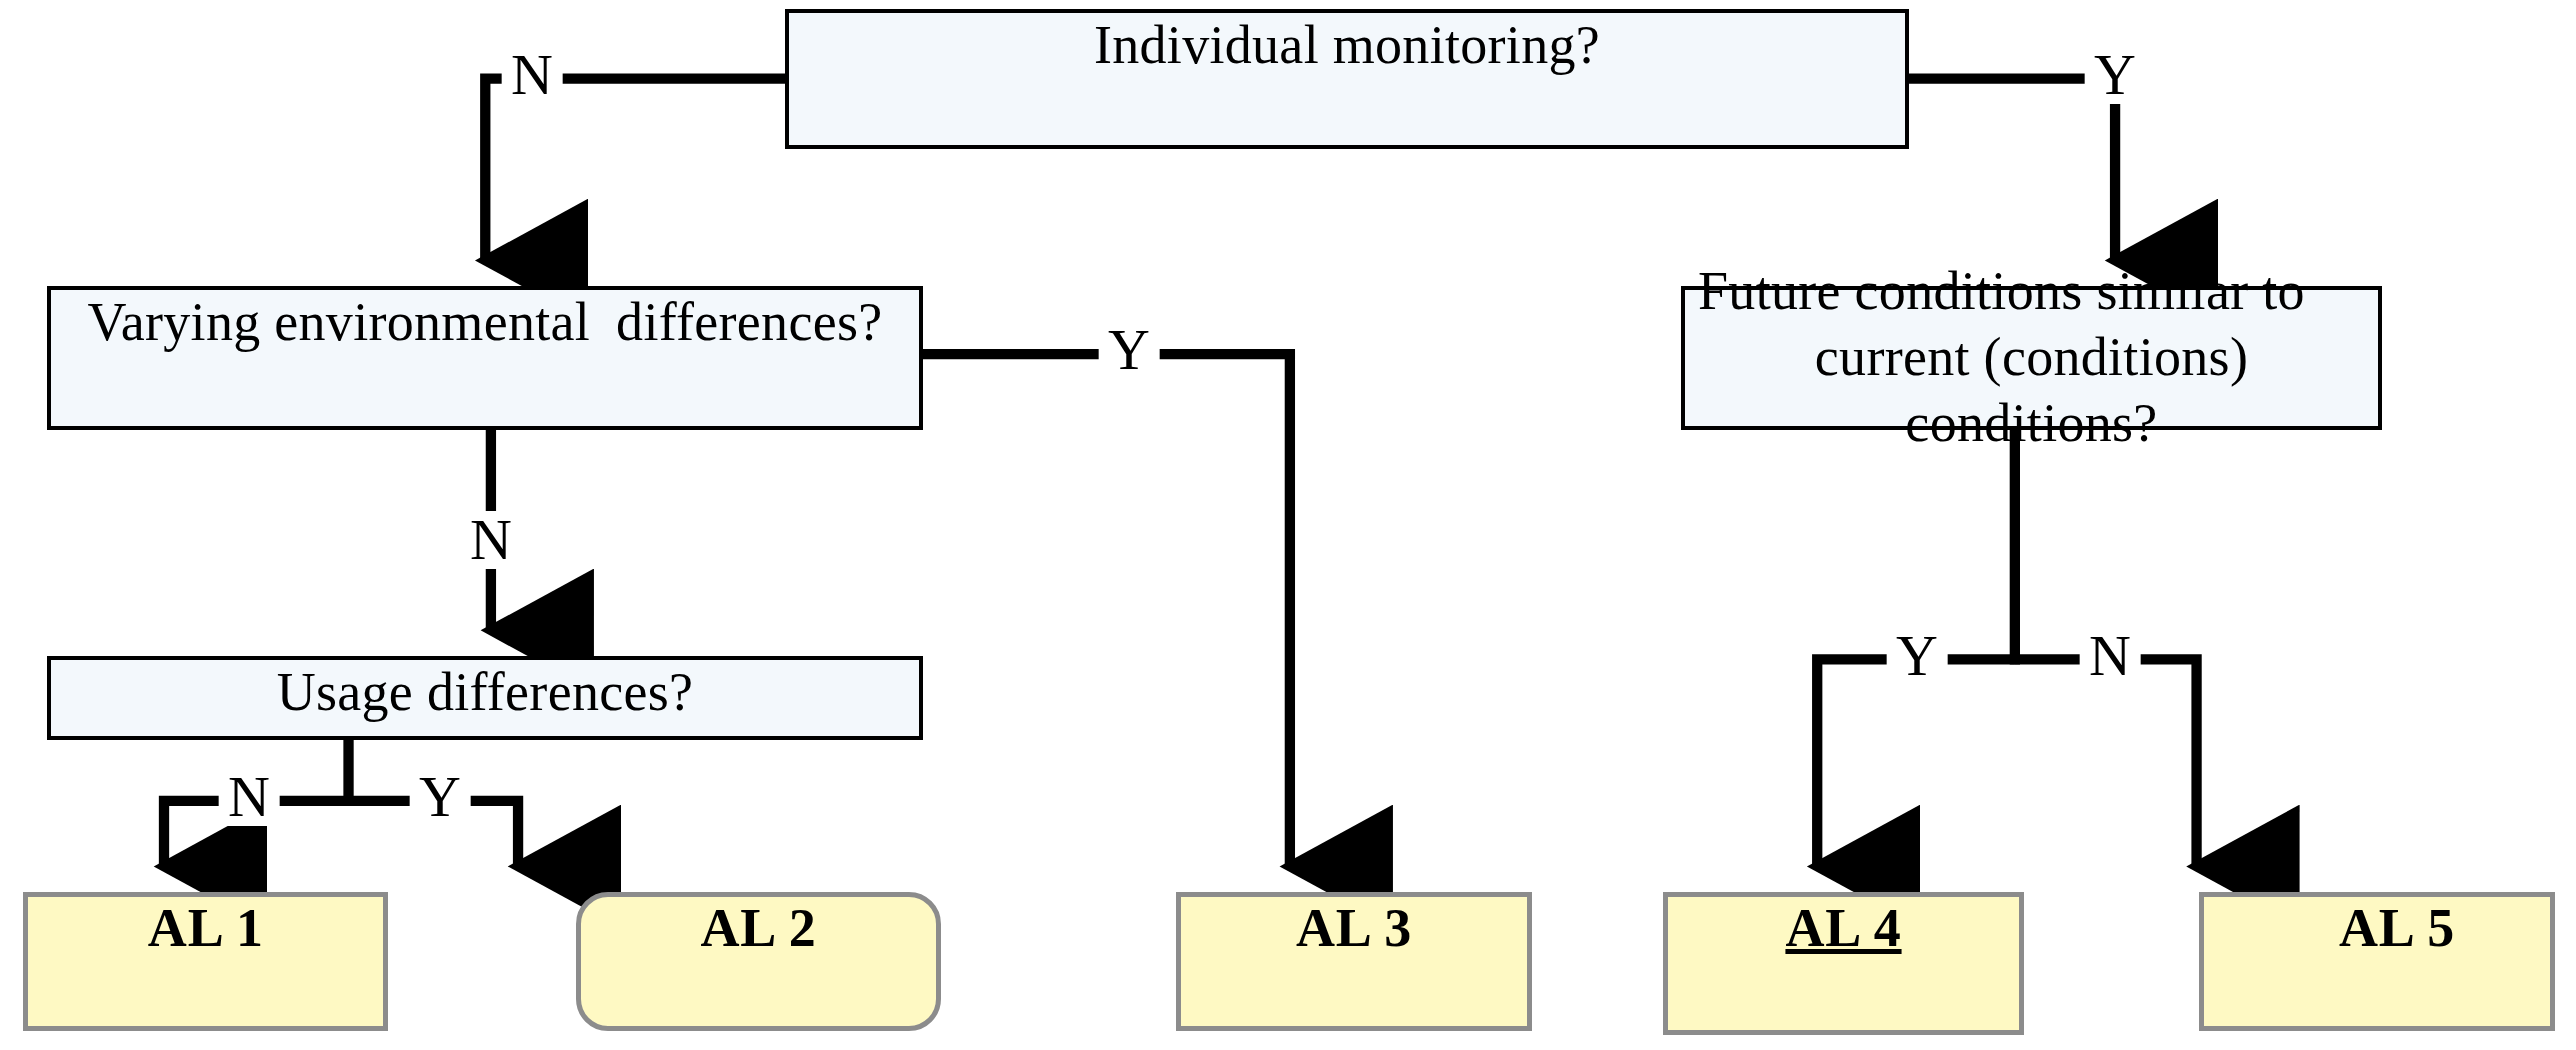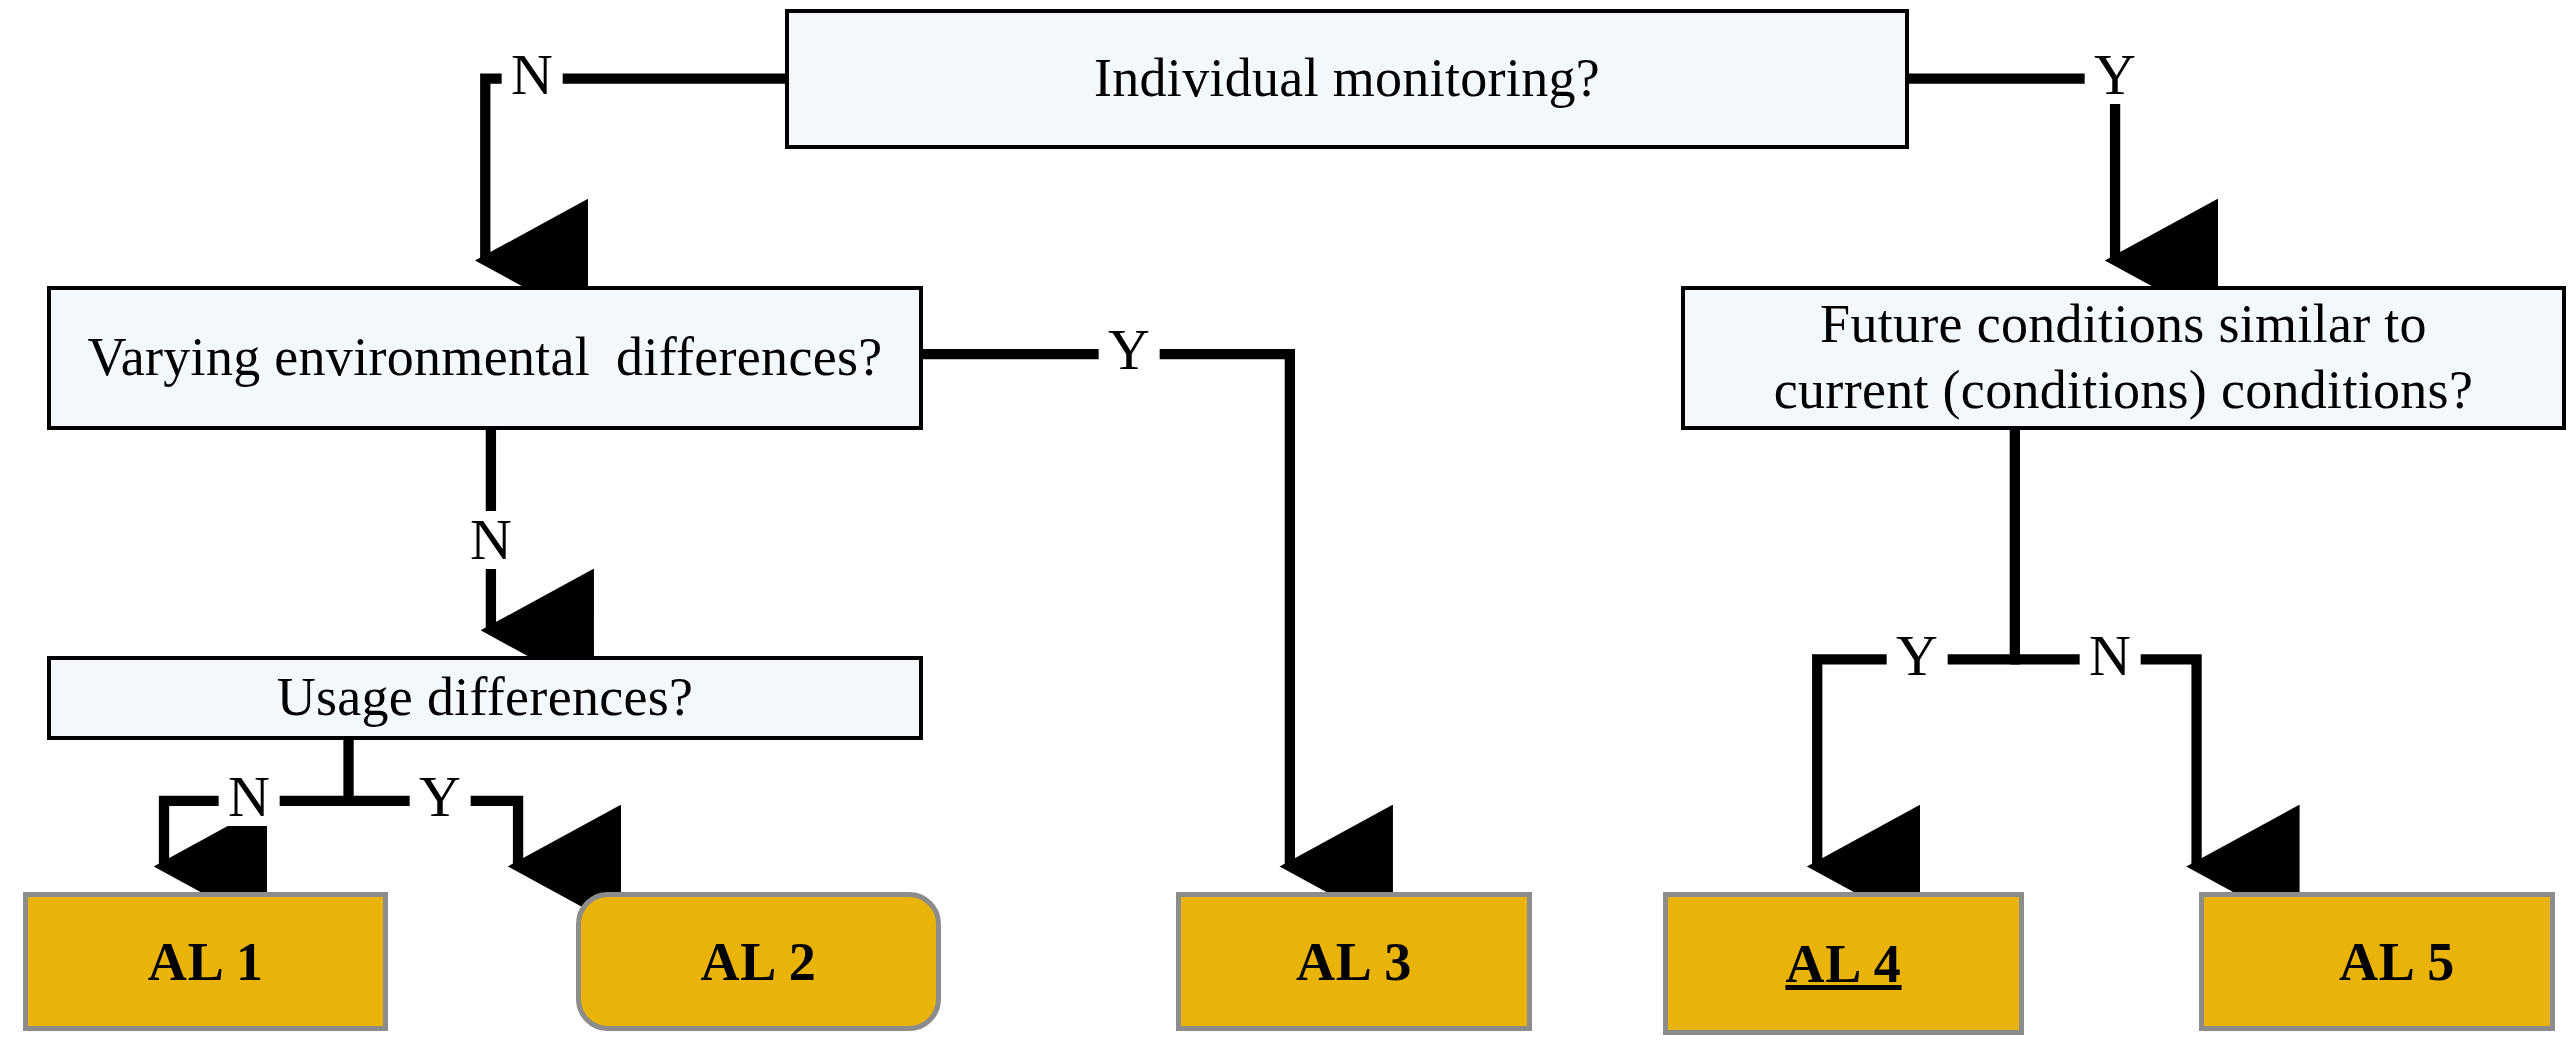--- a/index.html
+++ b/index.html
@@ -21,38 +21,38 @@
     left: 0;
     top: 0;
     width: 2576px;
     height: 1050px;
     pointer-events: none;
   }
   .node {
     position: absolute;
     box-sizing: border-box;
     display: flex;
-    align-items: center;
+    align-items: flex-start;
     justify-content: center;
     text-align: center;
   }
   .decision {
     background: #f3f8fc;
     border: 4.7px solid #000000;
     color: #000000;
     font-size: 54px;
     line-height: 1.22;
     font-weight: 400;
     letter-spacing: 0.3px;
   }
   .decision .txt {
     padding: 0 13px;
   }
   .terminal {
-    background: #eab308;
+    background: #fef9c3;
     border: 5.6px solid #8c8c8c;
     color: #000000;
     font-size: 54px;
     font-weight: bold;
     letter-spacing: 0.9px;
   }
   .edge-label {
     position: absolute;
     color: #000000;
     font-size: 58px;
@@ -100,21 +100,21 @@
 
   <div class="node decision" style="left:785px; top:9.4px; width:1124px; height:140px;">
     <span class="txt">Individual monitoring?</span>
   </div>
 
   <div class="node decision" style="left:47px; top:286px; width:876px; height:144px; flex-direction:row;">
     <span class="txt">Varying environmental</span>
     <span class="txt">differences?</span>
   </div>
 
-  <div class="node decision" style="left:1681px; top:286px; width:885px; height:144px; flex-direction:column;">
+  <div class="node decision" style="left:1681px; top:286px; width:701px; height:144px; flex-direction:column;">
     <span class="txt">Future conditions similar to</span>
     <span class="txt">current (conditions) conditions?</span>
   </div>
 
   <div class="node decision" style="left:47px; top:656px; width:876px; height:84px;">
     <span class="txt">Usage differences?</span>
   </div>
 
   <div class="node terminal" style="left:23.4px; top:892px; width:365px; height:139px;">
     <span>AL 1</span>

